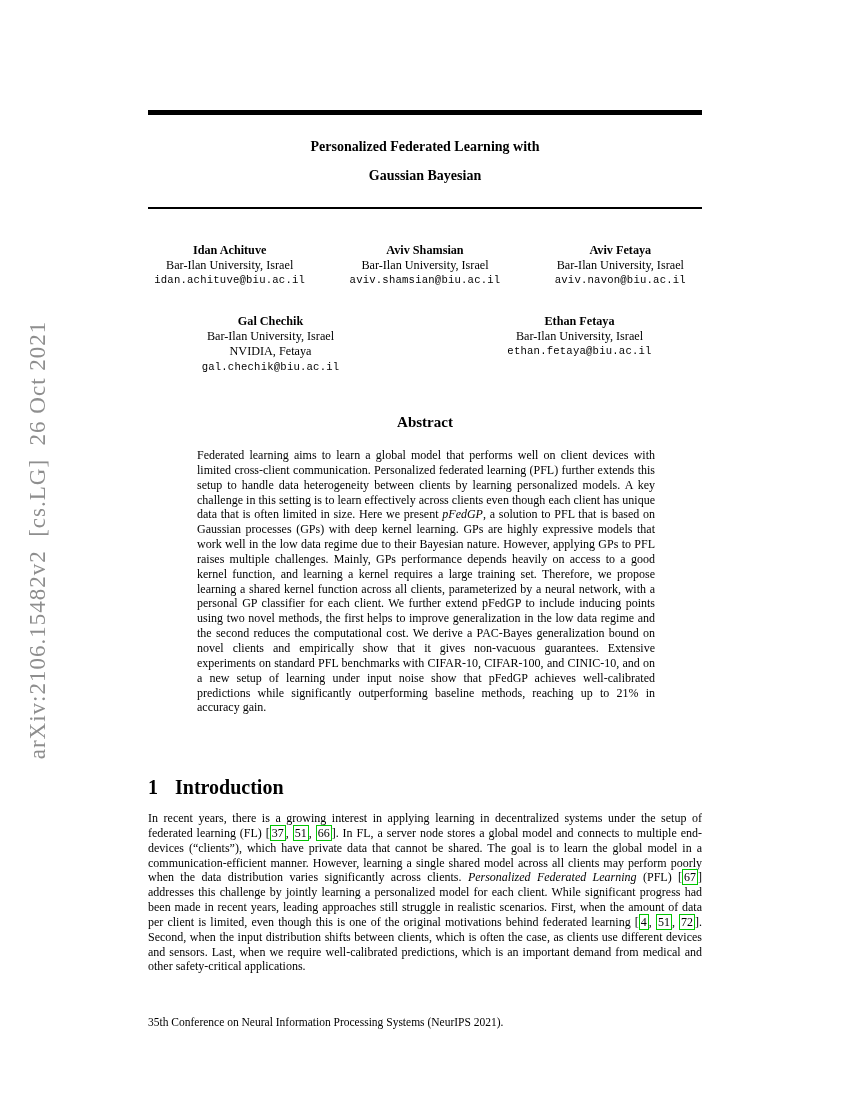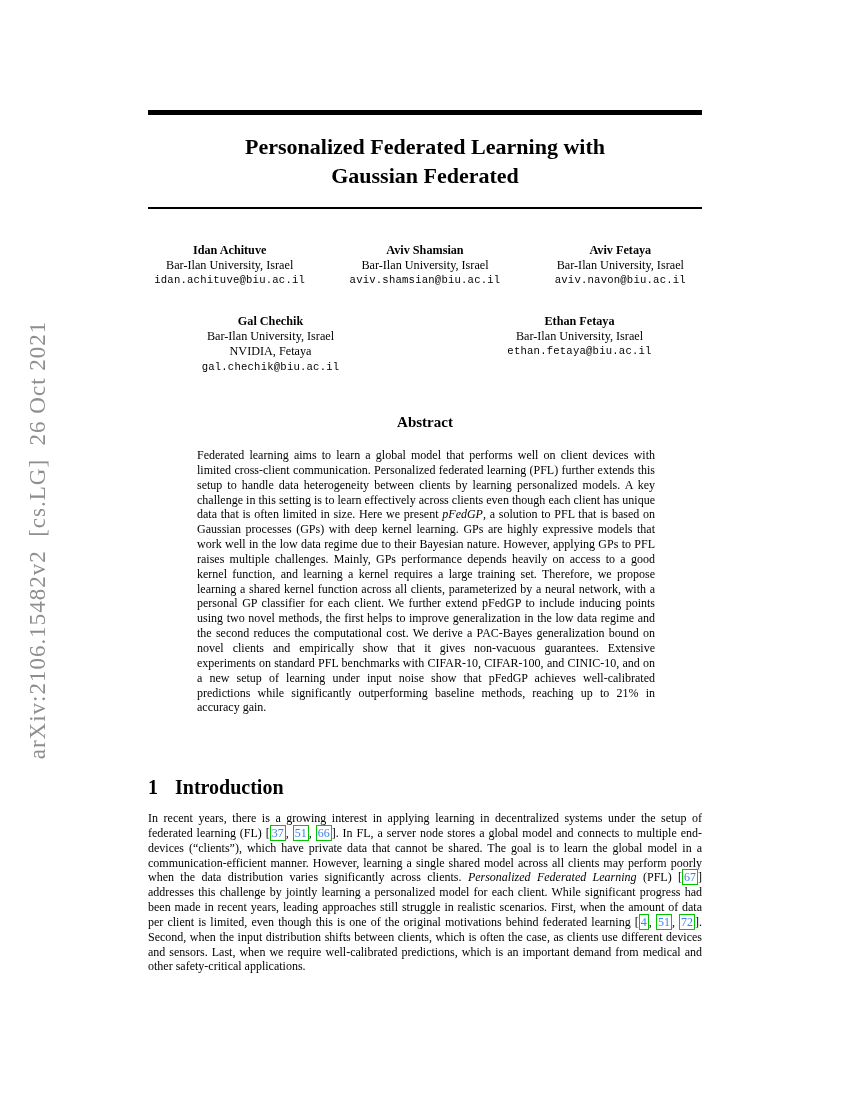--- a/index.html
+++ b/index.html
@@ -29,21 +29,21 @@
     width: 554px; height: 5px; background: #000;
   }
   .rule-thin {
     position: absolute; left: 148px; top: 207px;
     width: 554px; height: 2px; background: #000;
   }
 
   .title {
     position: absolute; left: 148px; top: 132px; width: 554px;
     text-align: center; font-weight: bold;
-    font-size: 22px; line-height: 29px;
+    font-size: 14px; line-height: 29px;
   }
 
   .authors-row {
     position: absolute; left: 148px; width: 554px;
     display: flex; justify-content: center;
     text-align: center;
   }
   .authors-row.row1 { top: 243px; gap: 32px; }
   .authors-row.row1 .author { flex: 1 1 0; }
   .authors-row.row2 { top: 314px; justify-content: space-between; }
@@ -74,42 +74,42 @@
   .intro-body {
     position: absolute; left: 148px; top: 811px; width: 554px;
     font-size: 12px; line-height: 14.85px;
     text-align: justify;
   }
 
   .cite {
     border: 1px solid #00c400;
     padding: 0 1px;
     text-decoration: none;
-    color: #3b82f6;
+    color: #000000;
     cursor: pointer;
   }
   i.emph { font-style: italic; }
 
   .footer {
     position: absolute; left: 148px; top: 1016px; width: 554px;
     font-size: 11.5px;
   }
 </style>
 </head>
 <body>
 
 <div class="page">
 
   <div class="watermark" style="color: rgb(142, 142, 142);">arXiv:2106.15482v2  [cs.LG]  26 Oct 2021</div>
 
   <div class="rule-thick"></div>
 
   <h1 class="title">
       <div>Personalized Federated Learning with</div>
-      <div>Gaussian Federated</div>
+      <div>Gaussian Bayesian</div>
     </h1>
 
   <div class="rule-thin"></div>
 
   <div class="authors-row row1">
     <div class="author">
       <div class="author-name">Idan Achituve</div>
       <div class="author-affil">Bar-Ilan University, Israel</div>
       <div class="author-email">idan.achituve@biu.ac.il</div>
     </div>
@@ -140,14 +140,15 @@
   </div>
 
   <div class="abstract-heading">Abstract</div>
 
   <p class="abstract-body"><span>Federated learning aims to learn a global model that performs well on client devices with limited cross-client communication. Personalized federated learning (PFL) further extends this setup to handle data heterogeneity between clients by learning personalized models. A key challenge in this setting is to learn effectively across clients even though each client has unique data that is often limited in size. Here we present </span><i class="emph">pFedGP</i><span>, a solution to PFL that is based on Gaussian processes (GPs) with deep kernel learning. GPs are highly expressive models that work well in the low data regime due to their Bayesian nature. However, applying GPs to PFL raises multiple challenges. Mainly, GPs performance depends heavily on access to a good kernel function, and learning a kernel requires a large training set. Therefore, we propose learning a shared kernel function across all clients, parameterized by a neural network, with a personal GP classifier for each client. We further extend pFedGP to include inducing points using two novel methods, the first helps to improve generalization in the low data regime and the second reduces the computational cost. We derive a PAC-Bayes generalization bound on novel clients and empirically show that it gives non-vacuous guarantees. Extensive experiments on standard PFL benchmarks with CIFAR-10, CIFAR-100, and CINIC-10, and on a new setup of learning under input noise show that pFedGP achieves well-calibrated predictions while significantly outperforming baseline methods, reaching up to 21% in accuracy gain.</span></p>
 
   <h2 class="section-heading"><span class="sec-num">1</span><span>Introduction</span></h2>
 
   <p class="intro-body"><span>In recent years, there is a growing interest in applying learning in decentralized systems under the setup of federated learning (FL) [</span><a class="cite" style="border-color: rgb(0, 196, 0);">37</a><span>, </span><a class="cite" style="border-color: rgb(0, 196, 0);">51</a><span>, </span><a class="cite" style="border-color: rgb(0, 196, 0);">66</a><span>]. In FL, a server node stores a global model and connects to multiple end-devices (“clients”), which have private data that cannot be shared. The goal is to learn the global model in a communication-efficient manner. However, learning a single shared model across all clients may perform poorly when the data distribution varies significantly across clients. </span><i class="emph">Personalized Federated Learning</i><span> (PFL) [</span><a class="cite" style="border-color: rgb(0, 196, 0);">67</a><span>] addresses this challenge by jointly learning a personalized model for each client. While significant progress had been made in recent years, leading approaches still struggle in realistic scenarios. First, when the amount of data per client is limited, even though this is one of the original motivations behind federated learning [</span><a class="cite" style="border-color: rgb(0, 196, 0);">4</a><span>, </span><a class="cite" style="border-color: rgb(0, 196, 0);">51</a><span>, </span><a class="cite" style="border-color: rgb(0, 196, 0);">72</a><span>]. Second, when the input distribution shifts between clients, which is often the case, as clients use different devices and sensors. Last, when we require well-calibrated predictions, which is an important demand from medical and other safety-critical applications.</span></p>
 
+  <div class="footer">35th Conference on Neural Information Processing Systems (NeurIPS 2021).</div>
 
 </div>
 
 </body></html>

